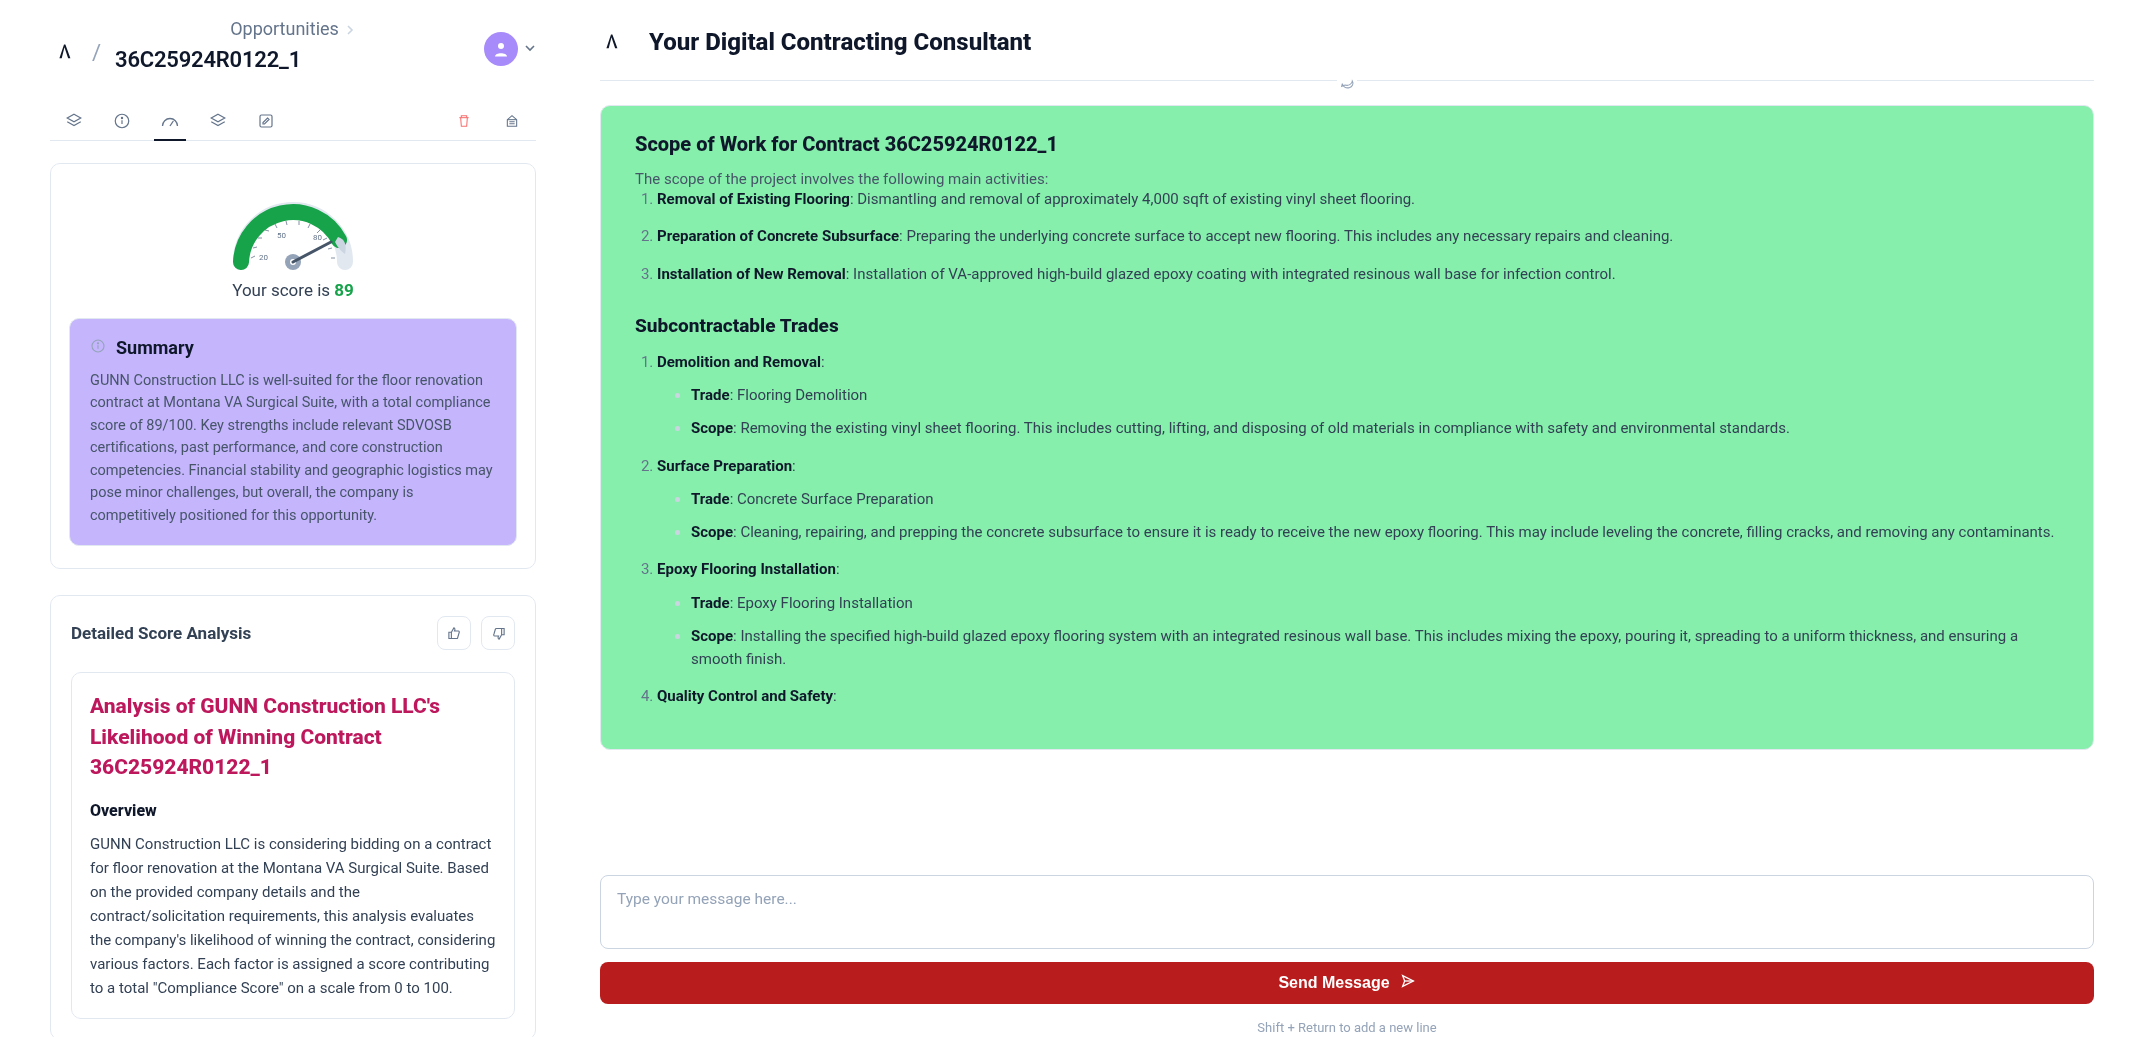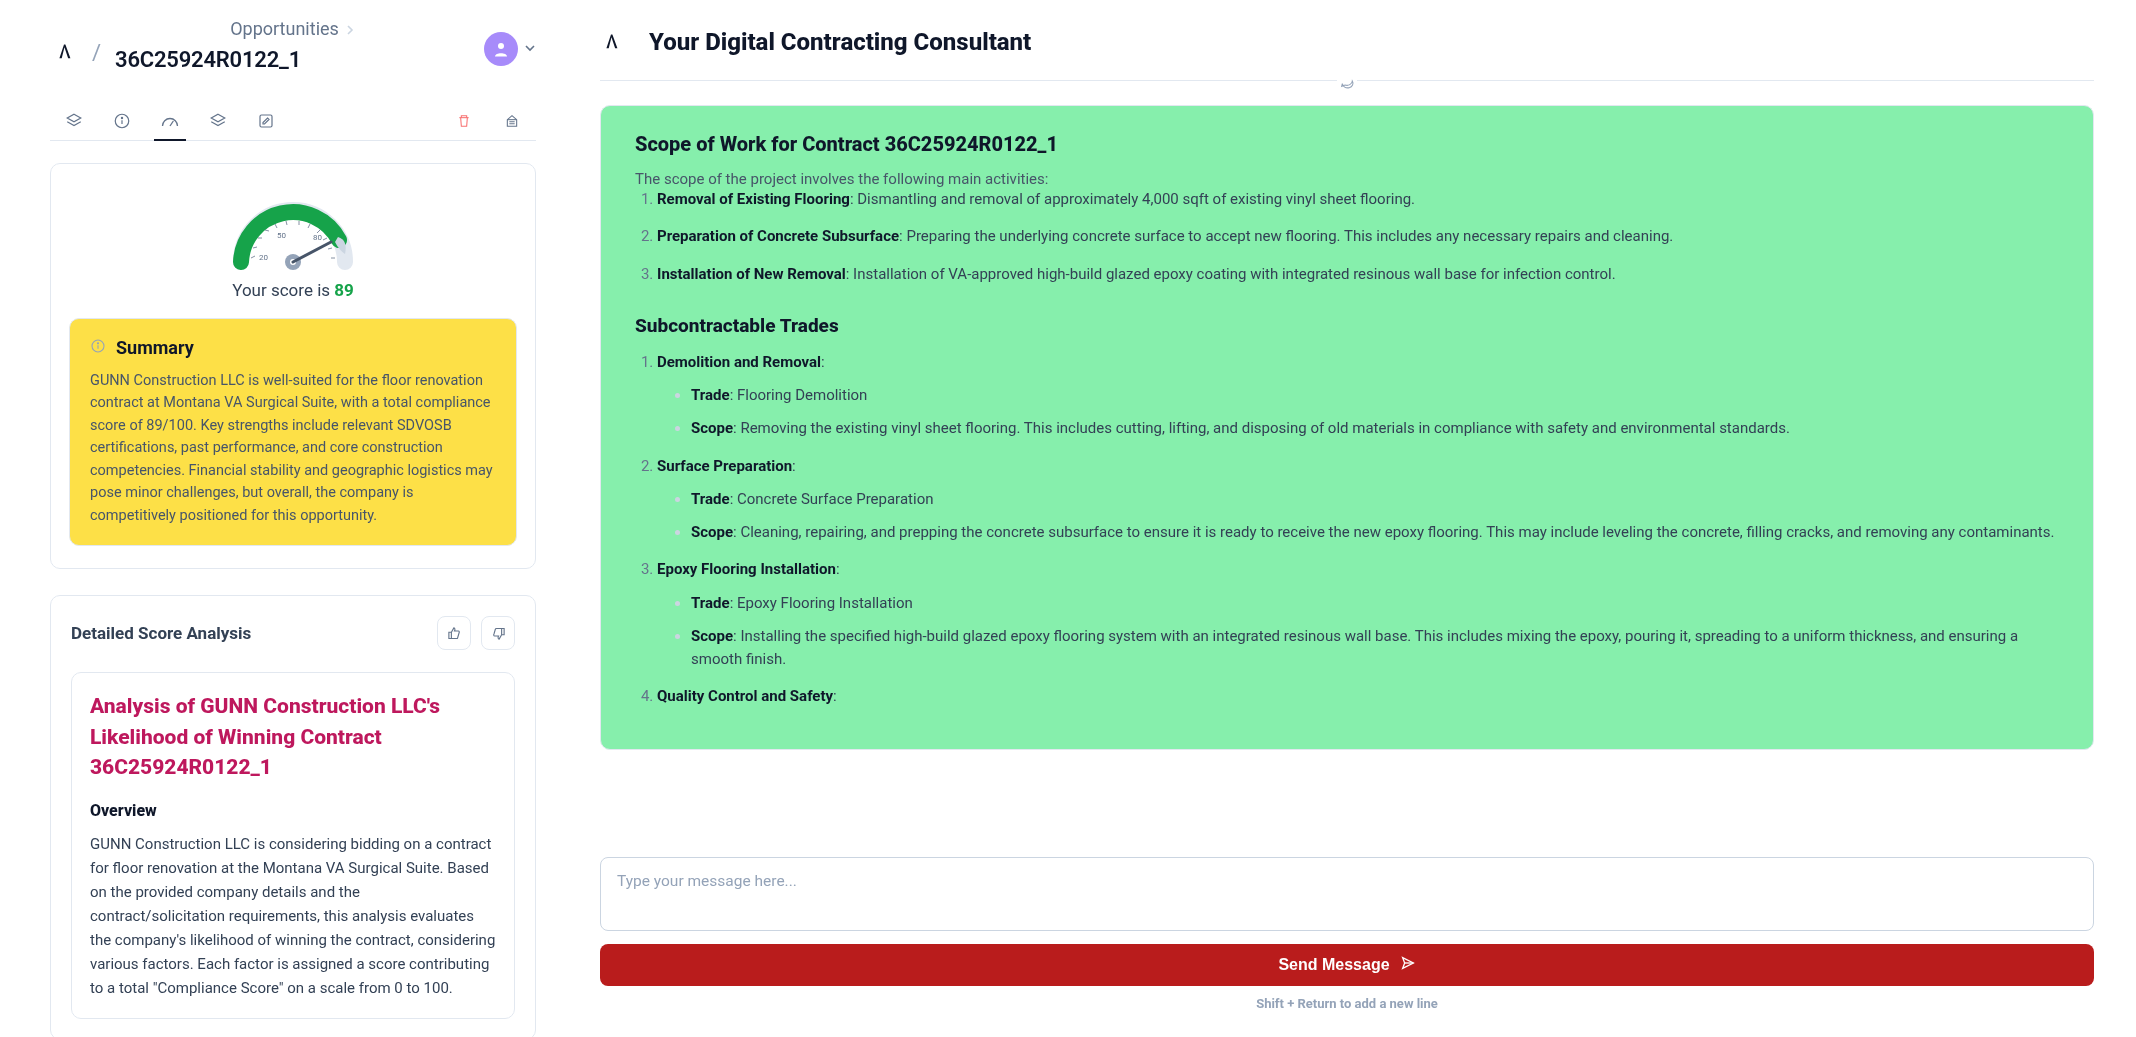--- a/index.html
+++ b/index.html
@@ -40,21 +40,21 @@
   .tab-icon { width:48px; height:38px; display:flex; align-items:center; justify-content:center; color:#64748b; position:relative;}
   .tab-icon.active::after { content:""; position:absolute; left:8px; right:8px; bottom:-1px; height:2px; background:#0f172a;}
   .tab-spacer { flex:1; }
   .tab-icon.danger { color:#f87171; }
 
   .score-card { margin-top:22px; border:1px solid #e2e8f0; border-radius:10px; padding: 18px 18px 22px; }
   .gauge-wrap { display:flex; flex-direction:column; align-items:center; }
   .score-text { margin-top:10px; font-size:17px; color:#334155;}
   .score-text .score-val { color:#16a34a; font-weight:700; }
 
-  .summary-block { margin-top:18px; background:#fde047; border:1px solid #e2e8f0; border-radius:10px; padding:18px 20px; }
+  .summary-block { margin-top:18px; background:#c4b5fd; border:1px solid #e2e8f0; border-radius:10px; padding:18px 20px; }
   .summary-head { display:flex; align-items:center; gap:10px; }
   .summary-head .info-ic { color:#94a3b8; }
   .summary-title { font-size:18px; font-weight:700; color:#0f172a; }
   .summary-body { margin-top:12px; font-size:14.5px; line-height:1.55; color:#475569; }
 
   .detail-card { margin-top:26px; border:1px solid #e2e8f0; border-radius:10px; padding: 20px; }
   .detail-head { display:flex; align-items:center; justify-content:space-between; }
   .detail-title { font-size:17px; font-weight:700; color:#334155; }
   .thumb-group { display:flex; gap:10px; }
   .thumb-btn { width:34px; height:34px; border:1px solid #e2e8f0; border-radius:8px; background:#fff; display:flex; align-items:center; justify-content:center; color:#64748b;}
@@ -82,25 +82,25 @@
   .ai-card h3 { font-size:19px; font-weight:800; color:#0f172a; margin-top:28px; margin-bottom:14px;}
   .ai-card p.intro { font-size:15px; color:#475569; }
   .ai-card ol { padding-left: 22px; }
   .ai-card ol > li { font-size:15px; color:#334155; margin-bottom:14px; line-height:1.55;}
   .ai-card ol > li::marker { color:#64748b; }
   .ai-card b { font-weight:700; color:#0f172a;}
   .ai-card ul { list-style: none; padding-left: 18px; margin-top:10px;}
   .ai-card ul li { position:relative; padding-left:16px; margin-bottom:10px; line-height:1.55;}
   .ai-card ul li::before { content:""; position:absolute; left:0; top:9px; width:5px; height:5px; border-radius:50%; background:#cbd5e1;}
 
-  .composer { padding: 6px 0 26px; }
+  .composer { padding: 6px 0 2px; }
   .composer textarea { width:100%; height:74px; border:1px solid #cbd5e1; border-radius:8px; padding:14px 16px; font-size:15.5px; font-family:inherit; resize:none; color:#334155;}
   .composer textarea::placeholder { color:#94a3b8; }
   .send-btn { margin-top:10px; width:100%; height:42px; border:none; border-radius:8px; background:#b91c1c; color:#fff; font-size:16px; font-weight:600; display:flex; align-items:center; justify-content:center; gap:10px;}
-  .hint { text-align:center; color:#94a3b8; font-size:13px; margin-top:10px;font-weight:bold;}
+  .hint { text-align:center; color:#94a3b8; font-size:13px; margin-top:16px;}
 
   
   .gauge { position:relative; width:140px; height:88px;}
   .ticks { font-size:8px; fill:#64748b;}
 </style>
 </head>
 <body>
 
 <div class="sidebar">
 

